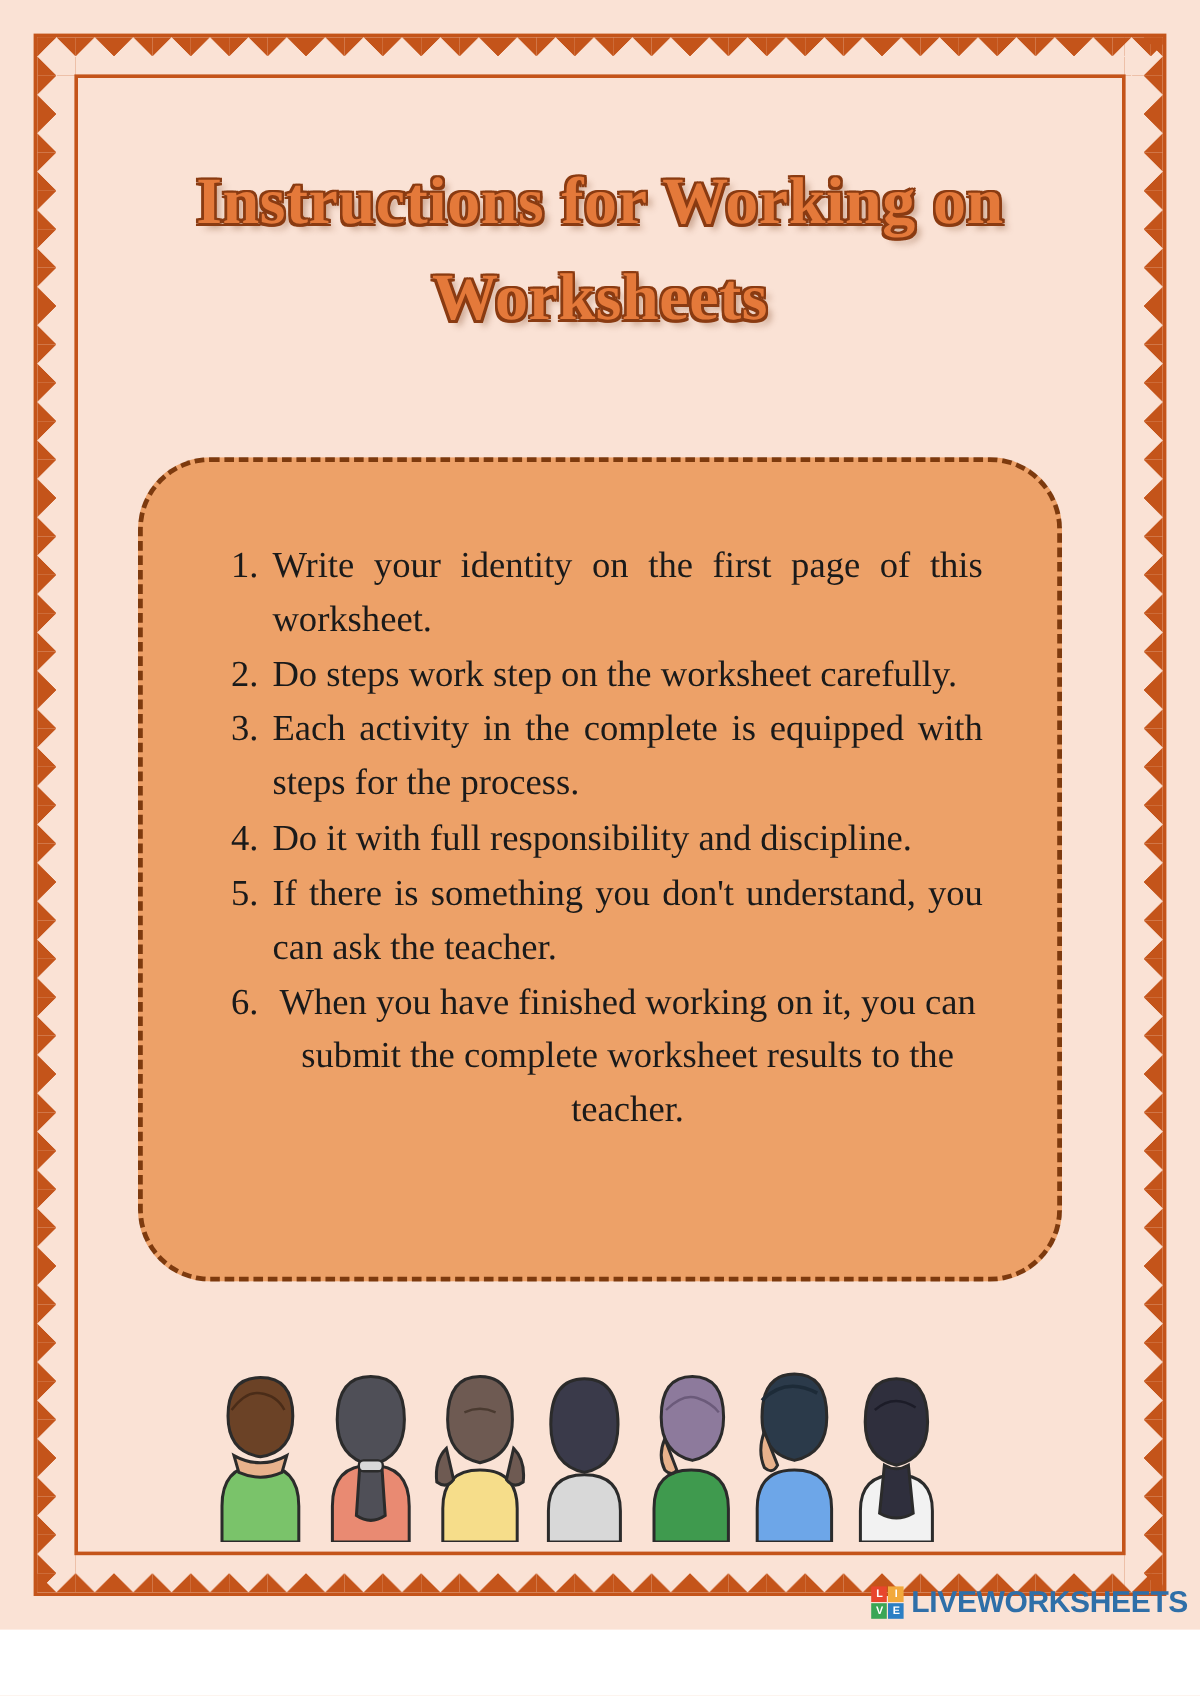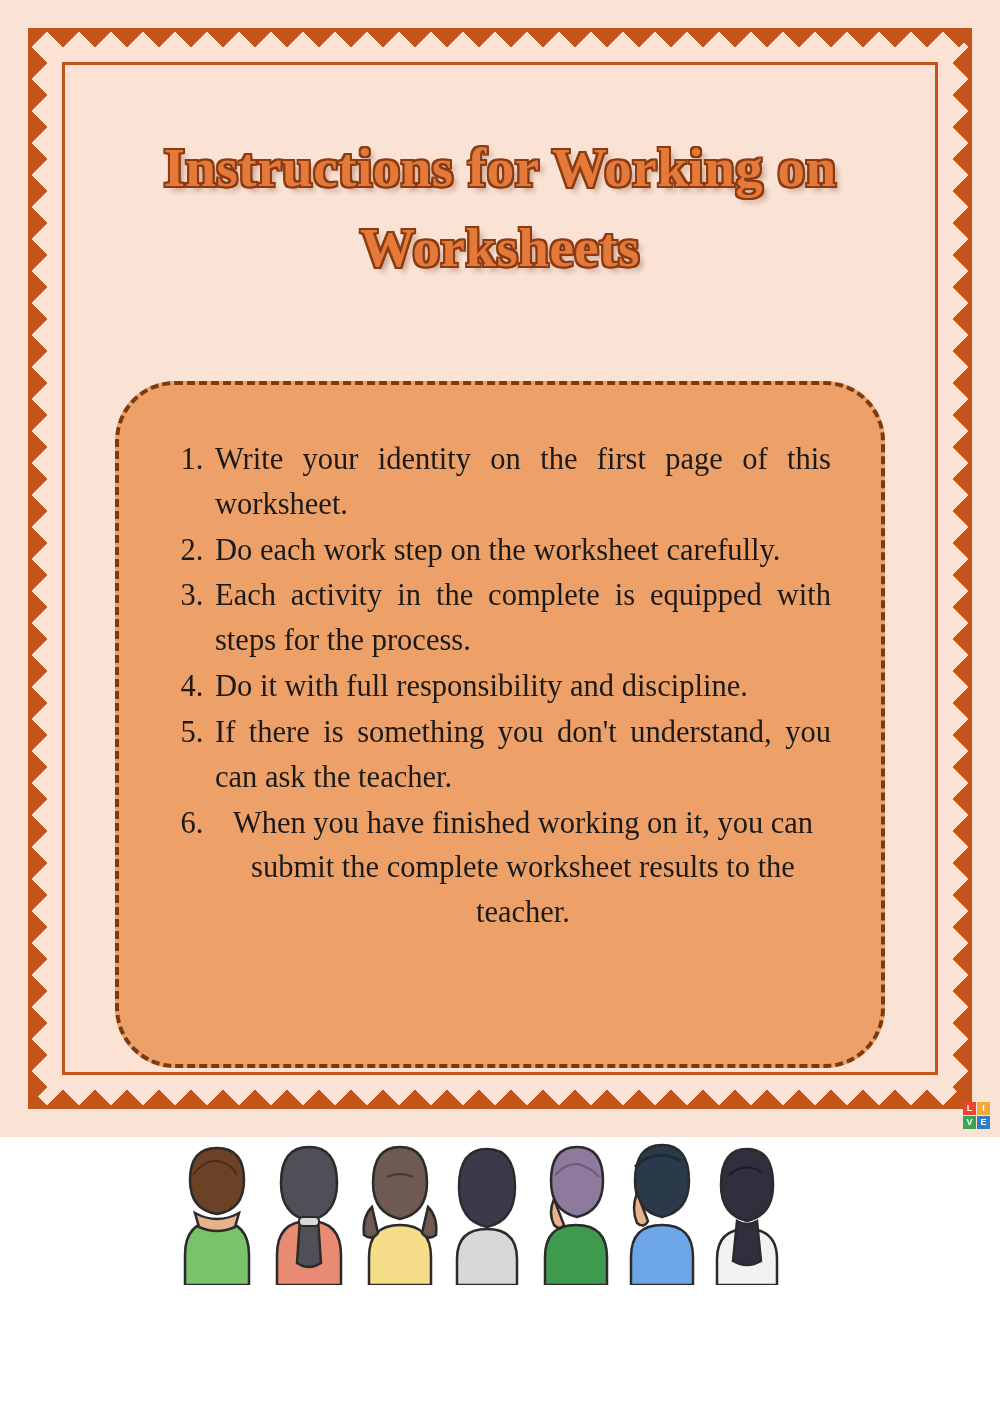--- a/index.html
+++ b/index.html
@@ -10,21 +10,21 @@
     width: 1000px;
     height: 1413px;
     background: #ffffff;
     font-family: "Liberation Serif", serif;
     overflow: hidden;
   }
 
   .page {
     position: relative;
     width: 1000px;
-    height: 1137px;
+    height: 1358px;
     background: #fae2d5;
     box-sizing: border-box;
     padding-left: 48px;
   }
 
   
   .border-frame {
     position: absolute;
     left: 28px;
     top: 28px;
@@ -102,21 +102,21 @@
     width: 770px;
     height: 687px;
     background: #eda168;
     border: 4px dashed #7d3a0e;
     border-radius: 60px 60px 60px 60px;
     box-sizing: border-box;
     padding: 48px 46px 20px 44px;
   }
 
   ol.instruction-list {
-    margin: 4px;
+    margin: 16px;
     padding: 0 0 0 44px;
     list-style: decimal;
     color: #1a1a1a;
     font-family: "Liberation Serif", serif;
     font-size: 30.5px;
     line-height: 1.47;
   }
   ol.instruction-list li {
     margin: 0 0 1px 0;
     padding-left: 4px;
@@ -182,21 +182,21 @@
   <div class="zig zig-h zig-bottom"></div>
   <div class="zig zig-v zig-left"></div>
   <div class="zig zig-v zig-right"></div>
   <div class="border-inner"></div>
 
   <div class="title">Instructions for Working on Worksheets</div>
 
   <div class="instructions-box">
     <ol class="instruction-list">
       <li>Write your identity on the first page of this worksheet.</li>
-      <li>Do each work step on the worksheet carefully.</li>
+      <li>Do steps work step on the worksheet carefully.</li>
       <li>Each activity in the complete is equipped with steps for the process.</li>
       <li>Do it with full responsibility and discipline.</li>
       <li>If there is something you don't understand, you can ask the teacher.</li>
       <li>When you have finished working on it, you can submit the complete worksheet results to the teacher.</li>
     </ol>
   </div>
 
   <svg class="kids" viewBox="0 0 670 150">
 
     <g>
@@ -248,15 +248,16 @@
     </g>
   </svg>
 
   <div class="lw-footer">
     <div class="lw-badge">
       <span class="lw-l">L</span>
       <span class="lw-i">I</span>
       <span class="lw-v">V</span>
       <span class="lw-e">E</span>
     </div>
+    <div class="lw-text">LIVEWORKSHEETS</div>
   </div>
 
 </div>
 
 </body></html>

